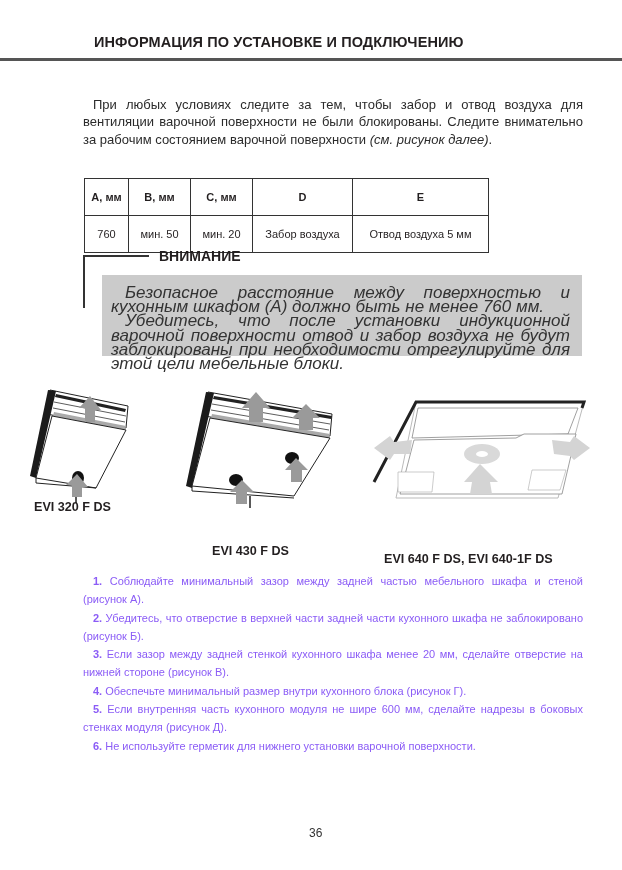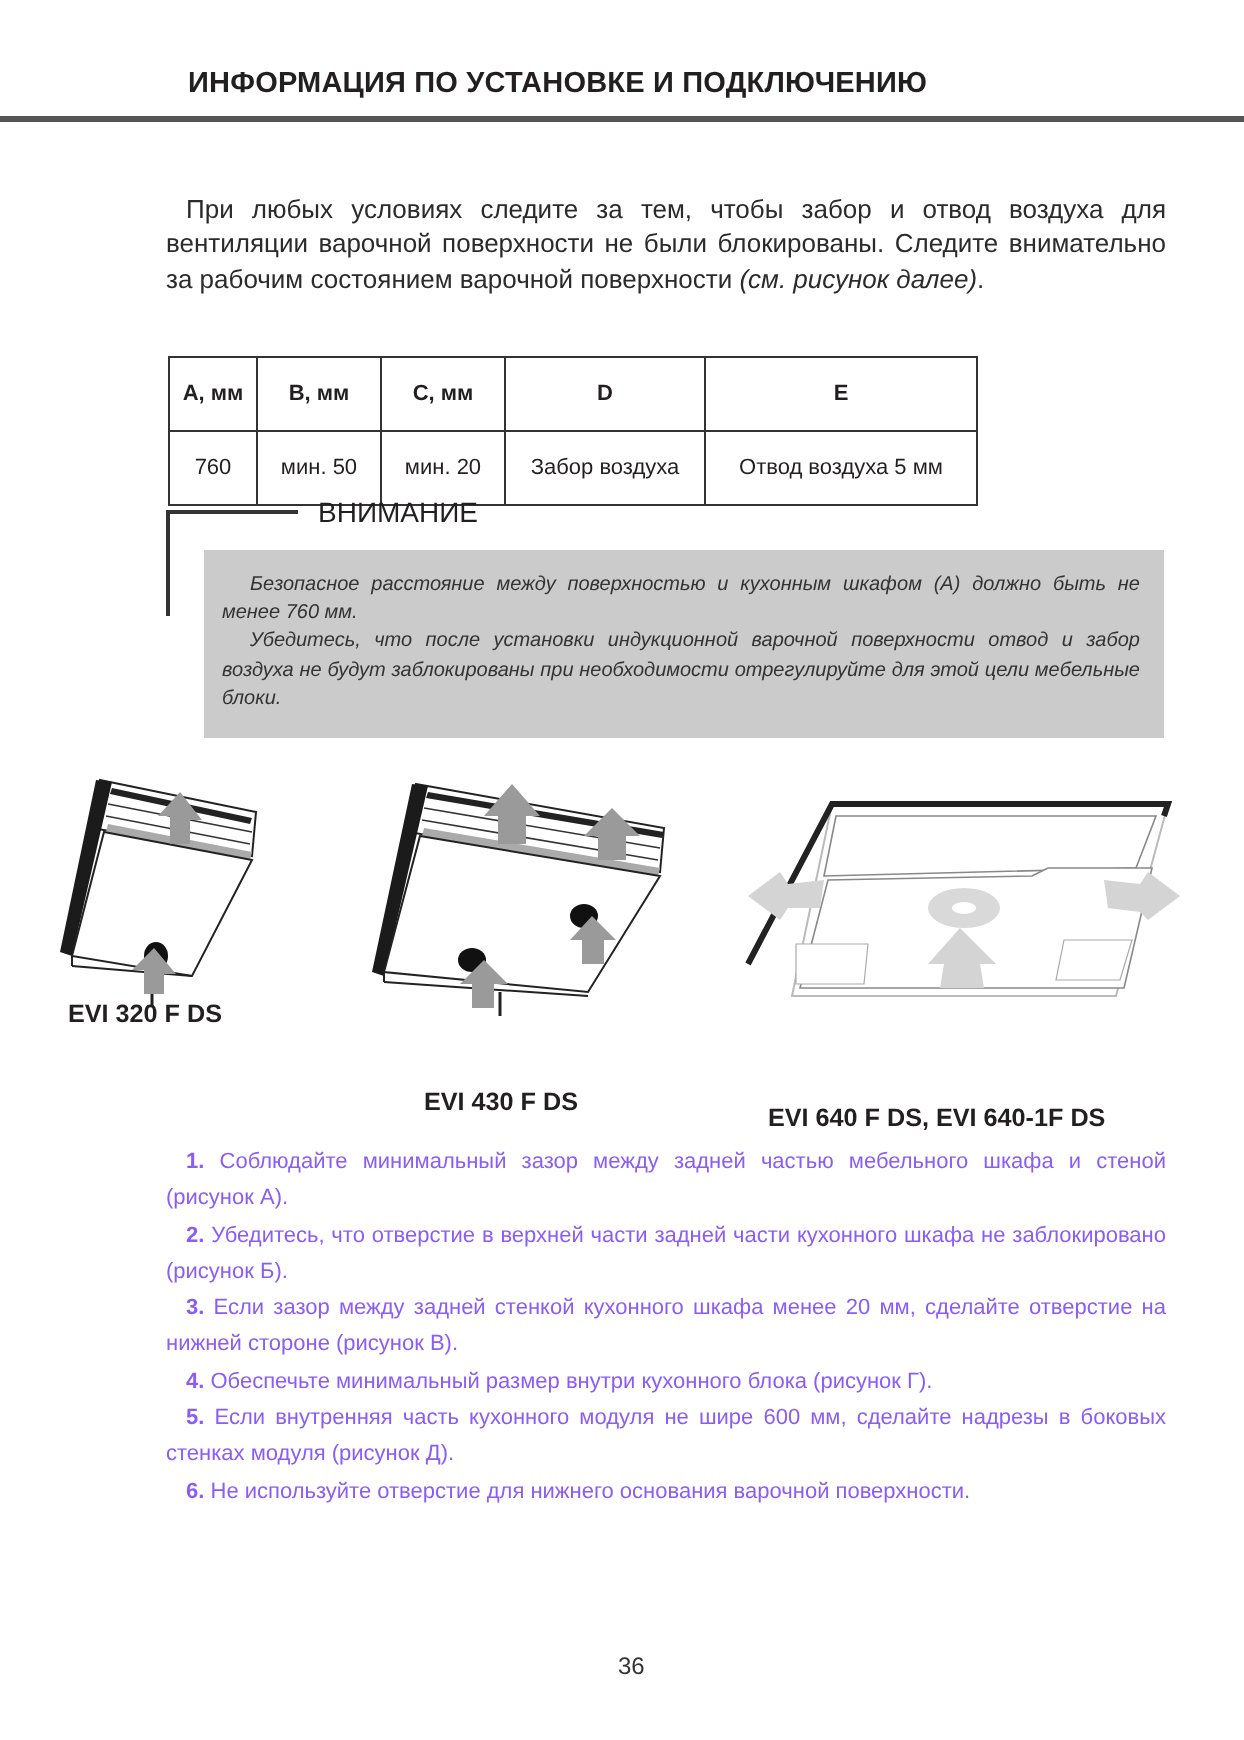--- a/index.html
+++ b/index.html
@@ -26,28 +26,28 @@
       border-collapse: collapse; font-size: 11px; color: #231f20;
     }
     table.dims td, table.dims th {
       border: 1.4px solid #333; height: 37px; padding: 0 4px; text-align: center; white-space: nowrap;
     }
     table.dims th { font-weight: bold; }
     table.dims td { font-weight: normal; }
     .c1 { width: 44px; } .c2 { width: 62px; } .c3 { width: 62px; } .c4 { width: 100px; } .c5 { width: 136px; }
 
     .warn-title {
-      position: absolute; left: 159px; top: 248px; font-size: 14px; font-weight: normal; color: #231f20;
+      position: absolute; left: 159px; top: 248px; font-size: 14px; font-weight: bold; color: #231f20;
     }
     .warn-bracket-h { position: absolute; left: 83px; top: 255px; width: 66px; height: 1.5px; background: #333; }
     .warn-bracket-v { position: absolute; left: 83px; top: 255px; width: 1.5px; height: 53px; background: #333; }
     .warn-box {
-      position: absolute; left: 102px; top: 275px; width: 480px; height: 94px;
+      position: absolute; left: 102px; top: 275px; width: 480px; height: 81px;
       background: #cbcbcb; padding: 11px 12px 0 9px;
-      font-size: 10px; line-height: 14.2px; font-style: italic; color: #333; text-align: justify;
+      font-size: 17px; line-height: 14.2px; font-style: italic; color: #333; text-align: justify;
     }
     .warn-box .indent { display: inline-block; width: 14px; }
 
     .figure { position: absolute; }
     .fig-label { position: absolute; font-size: 12.6px; font-weight: bold; color: #231f20; white-space: nowrap; }
 
     .steps {
       position: absolute; left: 83px; top: 572px; width: 500px;
       font-size: 11px; line-height: 18.3px; color: #8b5cf6; text-align: justify;
     }
@@ -142,16 +142,16 @@
   <polygon points="218,54 202,42 198,48 180,46 182,60 198,62 202,66" fill="#d4d4d4"></polygon>
 </svg>
 <div class="fig-label" style="left:384px; top:552px;">EVI 640 F DS, EVI 640-1F  DS</div>
 
 <div class="steps">
   <div><span class="indent"></span><span class="num">1.</span><span> Соблюдайте минимальный зазор между задней частью мебельного шкафа и стеной (рисунок A).</span></div>
   <div><span class="indent"></span><span class="num">2.</span><span> Убедитесь, что отверстие в верхней части задней части кухонного шкафа не заблокировано (рисунок Б).</span></div>
   <div><span class="indent"></span><span class="num">3.</span><span> Если зазор между задней стенкой кухонного шкафа менее 20 мм, сделайте отверстие на нижней стороне (рисунок B).</span></div>
   <div><span class="indent"></span><span class="num">4.</span><span>  Обеспечьте минимальный размер внутри кухонного блока (рисунок Г).</span></div>
   <div><span class="indent"></span><span class="num">5.</span><span> Если внутренняя часть кухонного модуля  не шире 600 мм, сделайте надрезы в боковых стенках модуля (рисунок Д).</span></div>
-  <div><span class="indent"></span><span class="num">6.</span><span> Не используйте отверстие для нижнего основания варочной поверхности.</span></div>
+  <div><span class="indent"></span><span class="num">6.</span><span> Не используйте герметик для нижнего установки варочной поверхности.</span></div>
 </div>
 
 <div class="page-number">36</div>
 
 </body></html>

